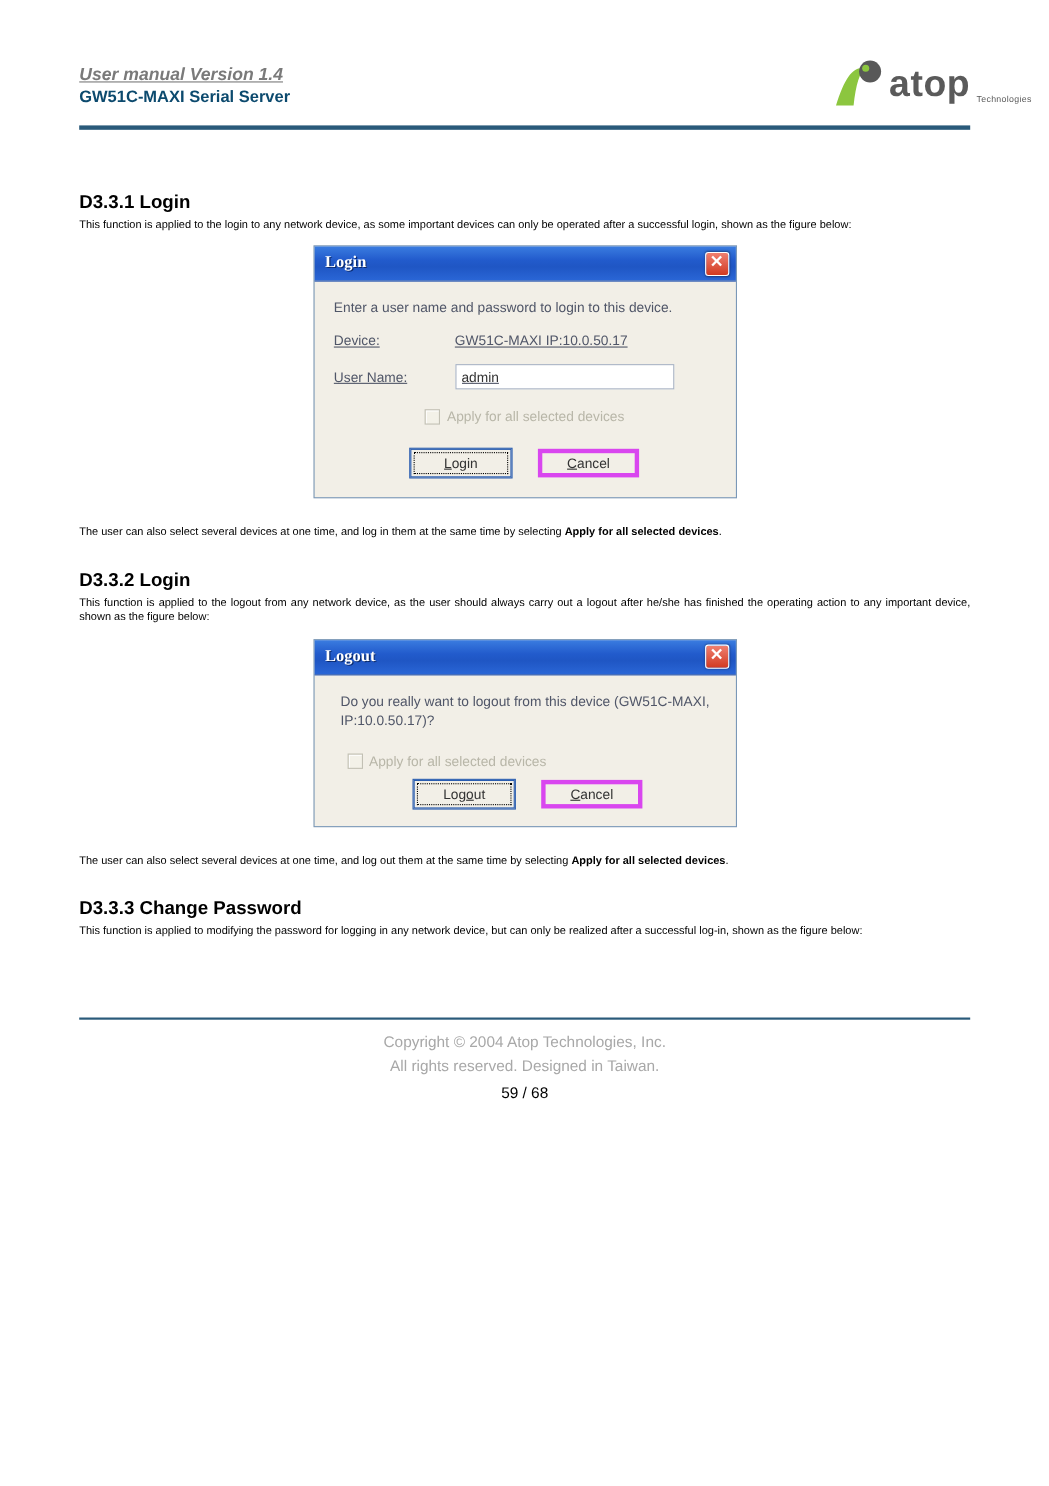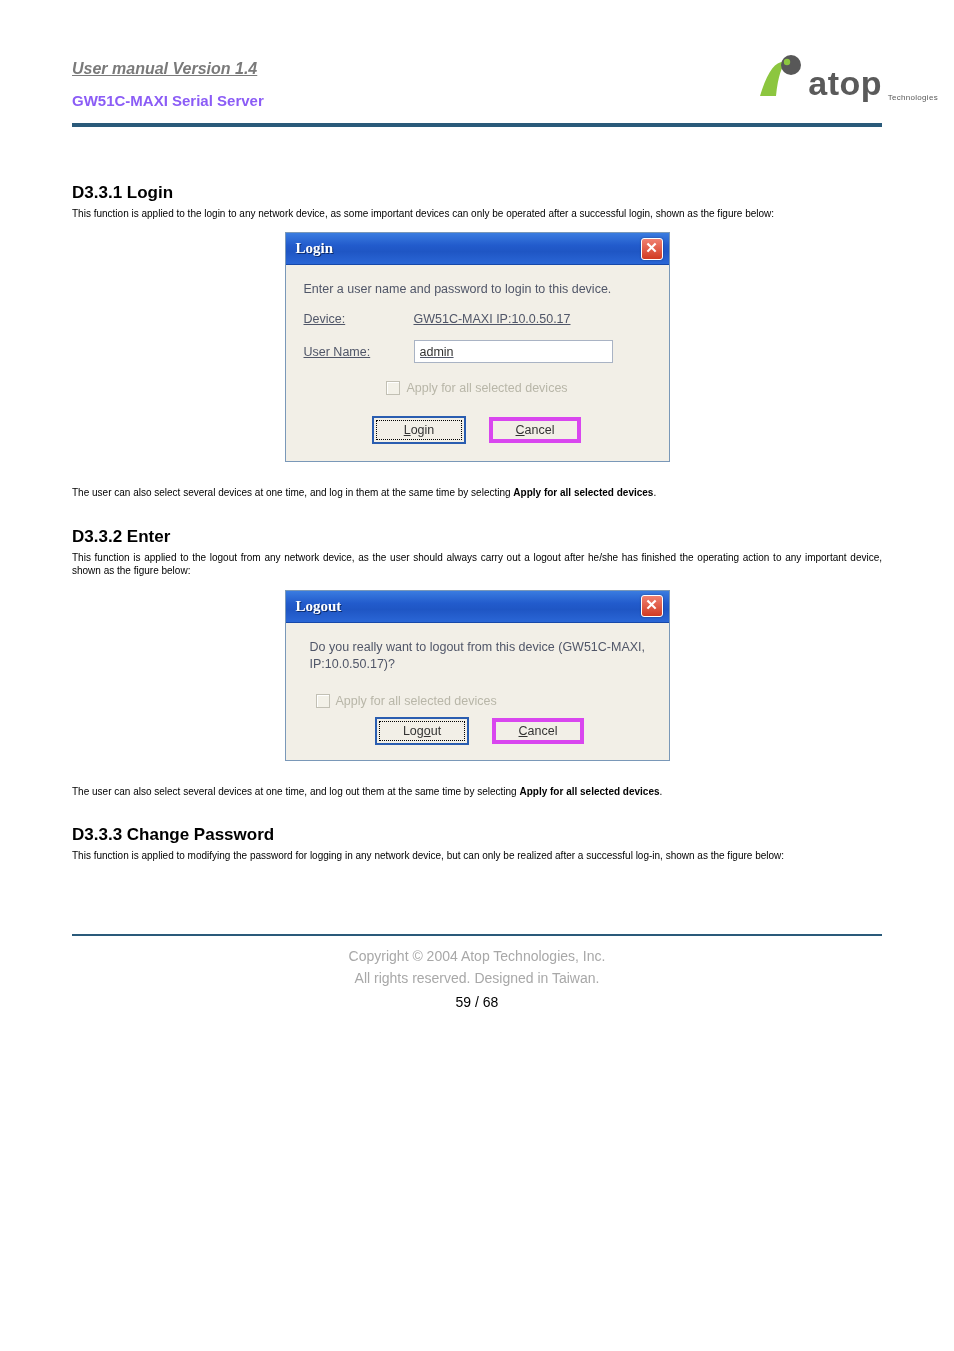--- a/index.html
+++ b/index.html
@@ -14,37 +14,37 @@
     padding: 60px 72px 0 72px;
   }
   .doc-header {
     border-bottom: 4px solid #2a5a7a;
     padding-bottom: 14px;
     position: relative;
     display: flex;
     justify-content: space-between;
     align-items: flex-start;
   }
-  .doc-header-left { display: flex; flex-direction: column; gap: 14px; }
+  .doc-header-left { display: flex; flex-direction: column; gap: 2px; }
   .doc-title-line1 {
     color: #7a7a7a;
     font-style: italic;
     text-decoration: underline;
     font-weight: bold;
     font-size: 16px;
   }
   .doc-title-line2 {
-    color: #8b5cf6;
+    color: #0c4a6e;
     font-weight: bold;
     font-size: 15px;
     text-align: center;
   }
   .logo {
     display: flex;
-    align-items: flex-end;
+    align-items: center;
     gap: 4px;
     margin-top: -8px;
   }
   .logo-mark { width: 48px; height: 48px; display: inline-block; }
   .logo-text {
     font-size: 34px;
     font-weight: bold;
     color: #5a5a5a;
     letter-spacing: 0.5px;
     line-height: 1;
@@ -250,21 +250,21 @@
             </div>
           </div>
         </div>
       </div>
     </div>
 
     <p class="para">
       <span>The user can also select several devices at one time, and log in them at the same time by selecting </span><span class="bold">Apply for all selected devices</span><span>.</span>
     </p>
 
-    <h3 class="section" style="margin-top:28px;">D3.3.2 Enter</h3>
+    <h3 class="section" style="margin-top:28px;">D3.3.2 Login</h3>
     <p class="para">This function is applied to the logout from any network device, as the user should always carry out a logout after he/she has finished the operating action to any important device, shown as the figure below:</p>
 
     <div class="dialog-wrap">
       <div class="dialog short">
         <div class="dialog-titlebar">
           <span class="dialog-title">Logout</span>
           <span class="dialog-close">✕</span>
         </div>
         <div class="dialog-body">
           <div style="line-height:1.35;">Do you really want to logout from this device (GW51C-MAXI, IP:10.0.50.17)?</div>

